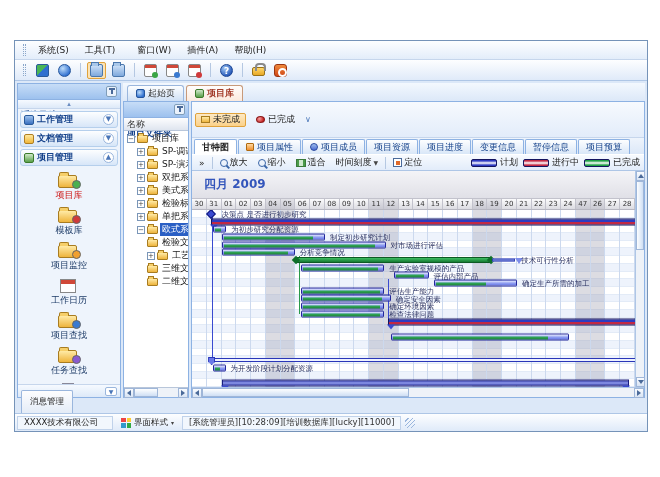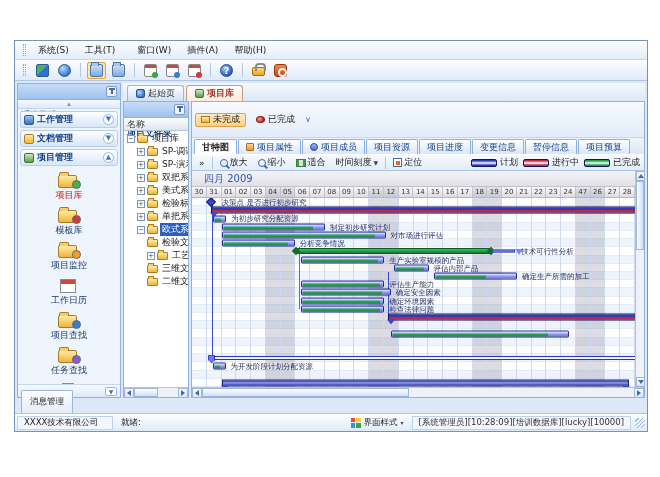--- a/index.html
+++ b/index.html
@@ -141,22 +141,22 @@
   .loc-ic:after{content:"";position:absolute;left:2px;top:2px;width:4px;height:4px;background:#e06a2a;}
   .drop{font-size:6px;color:#444;}
   .legend{margin-left:auto;display:flex;align-items:center;gap:5px;}
   .lg{display:flex;align-items:center;gap:3px;}
   .lg .chip{width:26px;height:8px;border:1px solid #14145e;border-radius:2px;}
   .gt-sep{width:1px;height:12px;background:#b5c8e2;}
 
   
   .gantt-grid-wrap{flex:1;display:flex;min-height:0;}
   .gantt-left{flex:1;display:flex;flex-direction:column;min-width:0;}
-  .month-row{height:16px;background:linear-gradient(#f4f4f7,#e0e0e7);border-bottom:1px solid #c2c2cc;
-             color:#3355bb;font-weight:normal;font-size:10px;display:flex;align-items:center;padding-left:12px;}
+  .month-row{height:28px;background:linear-gradient(#f4f4f7,#e0e0e7);border-bottom:1px solid #c2c2cc;
+             color:#3355bb;font-weight:bold;font-size:12px;display:flex;align-items:center;padding-left:12px;}
   .days-row{height:11px;display:flex;border-bottom:1px solid #b8b8c2;}
   .day-cell{flex:1;font-size:7px;color:#333;text-align:center;line-height:11px;
             background:linear-gradient(#fbfbfc,#dcdce2);border-right:1px solid #c2c2cc;overflow:hidden;}
   .day-cell.we{background:linear-gradient(#e3e3e8,#c9c9d2);}
   .chart-body{flex:1;position:relative;overflow:hidden;background:#fff;}
   .band-row{position:absolute;left:0;right:0;border-bottom:1px solid #e3ebf7;}
   .band-row.alt{background:rgba(205,222,246,.35);}
   .we-col{position:absolute;top:0;bottom:0;background:rgba(130,130,150,.28);}
   .vgrid{position:absolute;inset:0;background-image:repeating-linear-gradient(to right,transparent 0,transparent calc(100%/30 - 1px),#ccd9ee calc(100%/30 - 1px),#ccd9ee calc(100%/30));}
   .vline{position:absolute;width:1px;}
@@ -715,29 +715,28 @@
         </div>
       </div>
     </div>
 
     <div class="bottom-tabs">
       <span class="btab">消息管理</span>
     </div>
 
     <div class="statusbar">
       <span class="st-cell st-company">XXXX技术有限公司</span>
-      <span class="st-cell st-ready">就绪:</span>
       <span class="st-cell st-style">
         <span class="style-ic">
             <i></i>
             <i></i>
             <i></i>
             <i></i>
           </span>
         <span>界面样式</span>
         <span class="drop">▾</span>
       </span>
-      <span class="st-cell st-session">[系统管理员][10:28:09][培训数据库][lucky][10000]</span>
+      <span class="st-cell st-session">[系统管理员][10:28:09][培训数据库][lucky][11000]</span>
       <span class="grip2"></span>
     </div>
 
   </div>
 </div>
 
 </body></html>

